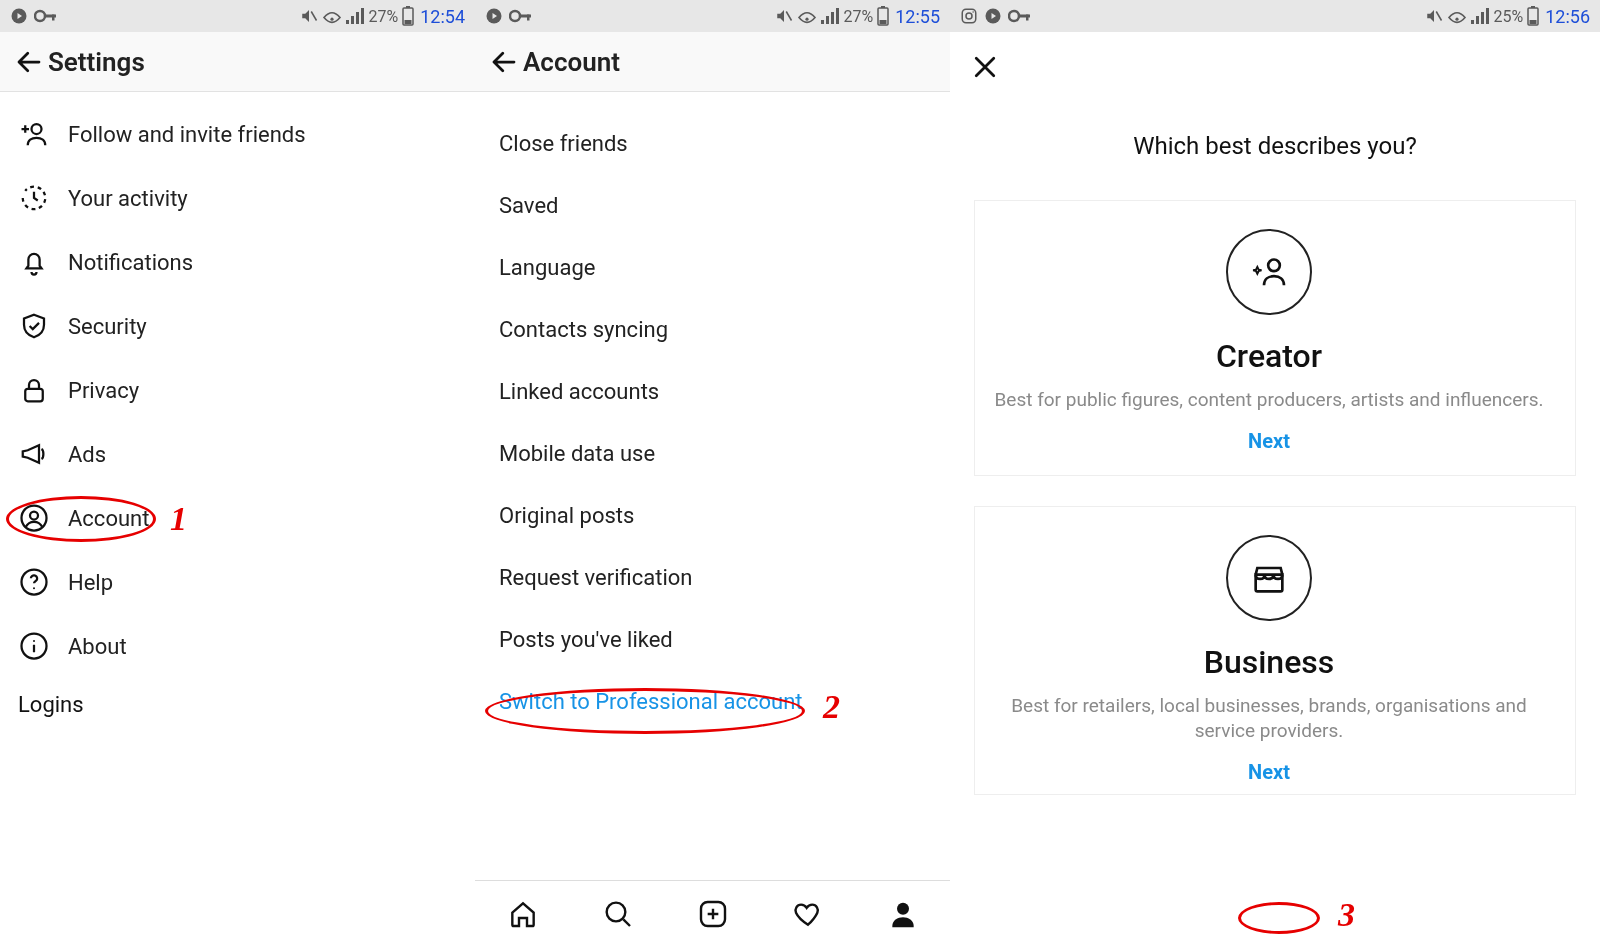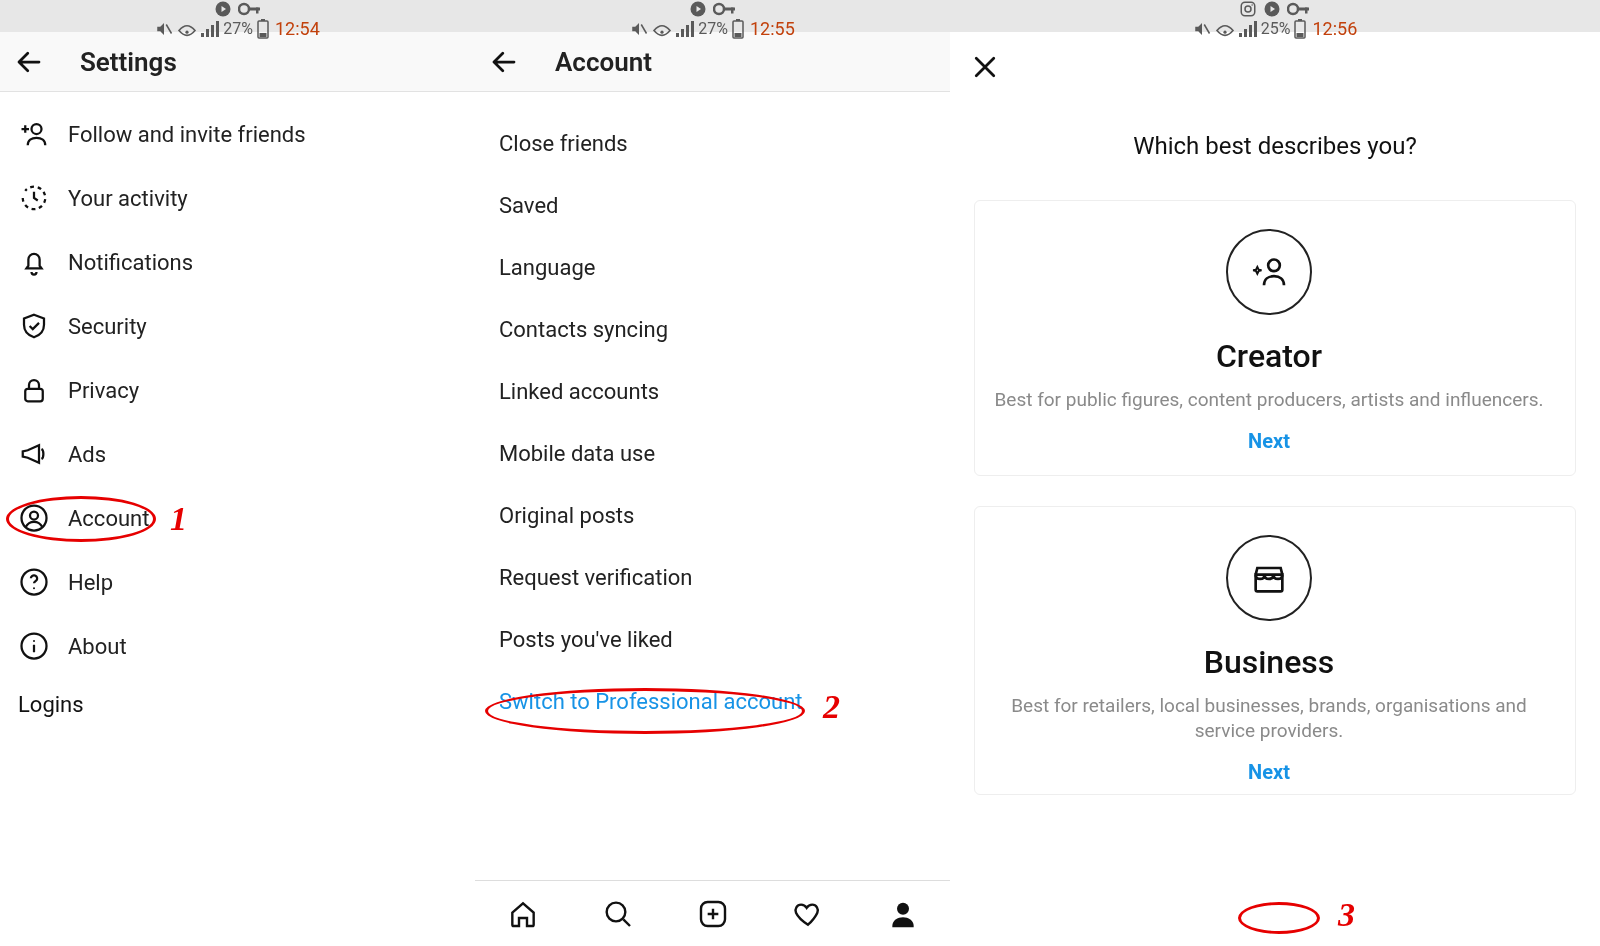--- a/index.html
+++ b/index.html
@@ -1,44 +1,44 @@
 <!DOCTYPE html>
 <html><head>
 <meta charset="utf-8">
 <style>
   * { box-sizing: border-box; margin: 0; padding: 0; }
   html, body { width: 1600px; height: 946px; font-family: -apple-system, "Segoe UI", Roboto, Arial, sans-serif; background:#fff; }
   .shots { display:flex; width:1600px; height:946px; }
   .shot { position:relative; flex: 0 0 475px; height:946px; background:#fff; overflow:hidden; border-right:0px solid #ccc; }
   .shot.wide { flex:0 0 650px; }
   
-  .status-bar { height:32px; background:#e7e7e7; display:flex; align-items:center; justify-content:space-between; padding:0 10px; font-size:16px; color:#5a5a5a;flex-direction:column; }
+  .status-bar { height:32px; background:#e7e7e7; display:flex; align-items:center; justify-content:space-between; padding:0 10px; font-size:16px; color:#5a5a5a; }
   .status-left, .status-right { display:flex; align-items:center; gap:6px; }
   .status-right { gap:4px; }
   .status-right .pct { font-size:16px; }
-  .status-right .time { font-size:18px; color:#c2410c; margin-left:2px;}
+  .status-right .time { font-size:18px; color:#1d4ed8; margin-left:2px;}
   .ico { display:inline-flex; align-items:center; justify-content:center; }
   
-  .app-bar { height:60px; background:#f9f9f9; border-bottom:1px solid #e2e2e2; display:flex; align-items:center; padding:0 14px; gap:36px; }
+  .app-bar { height:60px; background:#f9f9f9; border-bottom:1px solid #e2e2e2; display:flex; align-items:center; padding:0 14px; gap:4px; }
   .app-bar .title { font-size:26px; font-weight:600; color:#222; }
   
   .list { padding: 10px 0 0 0; }
   .row { display:flex; align-items:center; gap:18px; height:64px; padding:0 18px; font-size:22px; color:#222; }
   .row .lbl { }
   .row .icon-slot { width:32px; display:flex; justify-content:center; }
   .section-header { font-weight:400; font-size:22px; padding:14px 18px 0 18px; color:#111; }
   
   .arow { display:flex; align-items:center; height:62px; padding:0 24px; font-size:22px; color:#222; }
   .arow.link { color:#1793e6; }
   
   .bottom-nav { position:absolute; bottom:0; left:0; right:0; height:66px; border-top:1px solid #ddd; display:flex; align-items:center; justify-content:space-around; background:#fff;}
   
   .close-area { height:70px; display:flex; align-items:center; padding:0 20px;}
   .q-title { font-size:24px; font-weight:400; color:#111; text-align:center; padding:30px 30px 40px 30px; }
-  .card { margin:0 24px 30px 24px; border:1px solid #eee; border-radius:6px; padding:28px 20px 22px 8px; text-align:center; }
+  .card { margin:0 24px 30px 24px; border:1px solid #eee; border-radius:0; padding:28px 20px 22px 8px; text-align:center; }
   .card .circle { width:86px; height:86px; border:2px solid #222; border-radius:50%; margin:0 auto 22px auto; display:flex; align-items:center; justify-content:center; }
   .card h2 { font-size:32px; font-weight:500; color:#111; margin-bottom:12px;}
   .card p { font-size:19px; color:#8a8a8a; line-height:1.35; margin-bottom:16px;}
   .card .next { color:#1793e6; font-size:20px; font-weight:700; }
   
   .annot { position:absolute; pointer-events:none; }
   .ellipse { border:3px solid #e60000; border-radius:50%; }
   .red-num { font-family: "Segoe Script", "Comic Sans MS", cursive; color:#e60000; font-size:34px; font-weight:600; font-style:italic; }
   svg { display:block; }
 </style>

